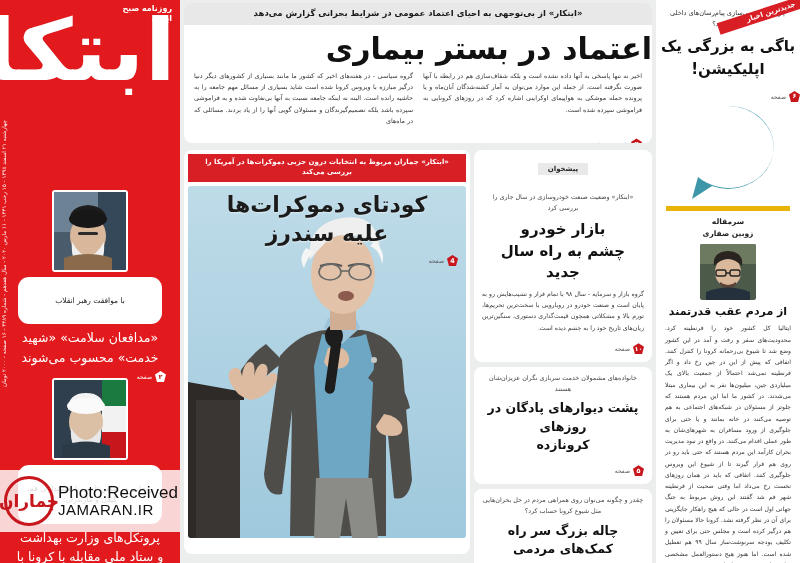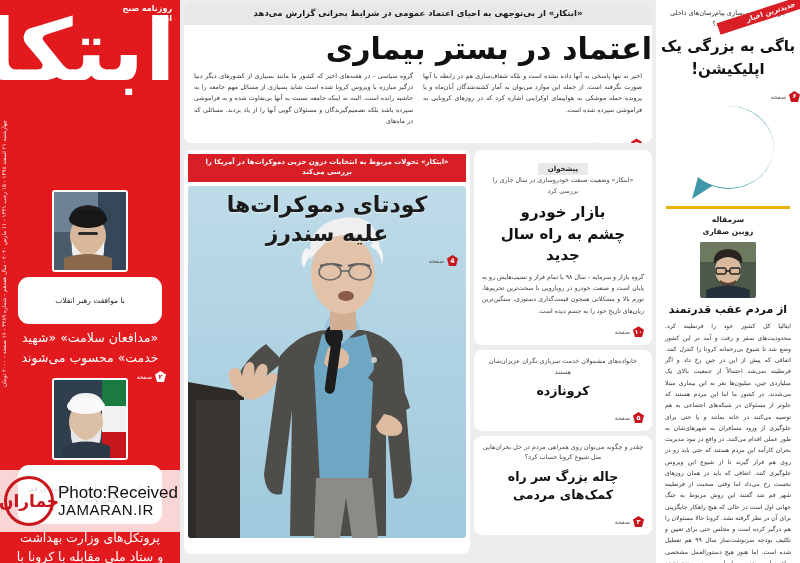--- a/index.html
+++ b/index.html
@@ -106,41 +106,41 @@
     font-size:22px;font-weight:bold;color:#1b1b1b;line-height:1.35;
     letter-spacing:-1px;z-index:4;text-shadow:0 1px 2px rgba(255,255,255,.5);
   }
   .photo-badge{position:absolute;top:62px;right:8px;z-index:5;}
 
   
   .col-mid{position:absolute;left:474px;top:150px;width:178px;}
   .mid-card{background:#fff;border-radius:8px;margin-bottom:5px;padding:6px 8px 7px 8px;}
   .preshkhan{
     text-align:center;font-size:7px;font-weight:bold;color:#222;
-    background:#e9e9e9;display:inline-block;padding:2px 10px;margin:0 auto 0 auto;
+    background:#e9e9e9;display:inline-block;padding:2px 10px;margin:0 auto 17px auto;
   }
   .preshkhan-wrap{text-align:center;}
   .mid-kicker{font-size:6.4px;line-height:1.7;color:#444;text-align:center;}
   .mid-title{font-size:15px;font-weight:bold;color:#111;text-align:center;line-height:1.45;margin:5px 0 4px 0;letter-spacing:-.5px;}
   .mid-title.sm{font-size:12.5px;}
   .mid-body{font-size:6.2px;line-height:1.8;color:#3a3a3a;text-align:justify;margin-bottom:3px;}
 
   
   .col-right{position:absolute;left:656px;top:0;width:144px;height:563px;background:#fff;}
   .rib{
     position:absolute;right:-26px;top:6px;width:110px;
     background:#d81f26;color:#fff;font-size:7px;font-weight:bold;
     text-align:center;padding:2px 0;transform:rotate(-18deg);
     z-index:6;white-space:nowrap;overflow:hidden;
   }
   .app-kicker{font-size:6.6px;line-height:1.7;color:#333;text-align:center;padding:8px 10px 0 10px;}
   .app-title{font-size:15px;font-weight:bold;text-align:center;color:#111;line-height:1.5;margin:5px 0 3px 0;}
   .app-badge{padding:0 0 0 12px;}
   .soroush{width:98px;height:98px;margin:2px auto 4px auto;position:relative;}
-  .editor-hdr{text-align:center;font-size:7.5px;font-weight:bold;color:#222;line-height:1.6;border-top:3px solid #eab308;padding-top:5px;margin:0 10px;}
+  .editor-hdr{text-align:center;font-size:7.5px;font-weight:bold;color:#222;line-height:1.6;border-top:5px solid #eab308;padding-top:5px;margin:0 10px;}
   .editor-photo{width:56px;height:56px;margin:4px auto 5px auto;border-radius:2px;overflow:hidden;position:relative;}
   .editor-title{text-align:center;font-size:11px;font-weight:bold;color:#111;margin:0 0 4px 0;}
   .editor-body{font-size:6.1px;line-height:1.85;color:#333;text-align:justify;padding:0 9px;}
 
   
   .wm{
     position:absolute;left:0;top:470px;width:180px;height:62px;
     background:rgba(255,255,255,.82);display:flex;align-items:center;gap:4px;
     direction:ltr;
   }
@@ -228,21 +228,21 @@
     </div>
     <div class="lead-foot">
       <span class="pbadge">
         <span class="dot">۲</span>
         <span class="lbl">شرح در صفحه</span>
       </span>
     </div>
   </div>
 
   <div class="photo-card">
-    <div class="photo-kicker">«ابتکار» تحولات مربوط به انتخابات درون حزبی دموکرات‌ها در آمریکا را بررسی می‌کند</div>
+    <div class="photo-kicker">«ابتکار» جماران مربوط به انتخابات درون حزبی دموکرات‌ها در آمریکا را بررسی می‌کند</div>
     <div class="photo-wrap">
       <svg viewBox="0 0 278 352" width="278" height="352" preserveAspectRatio="none">
         <defs>
           <linearGradient id="sky" x1="0" y1="0" x2="0" y2="1">
             <stop offset="0" stop-color="#bedbe8"></stop>
             <stop offset="1" stop-color="#9fc9dd"></stop>
           </linearGradient>
         </defs>
         <rect width="278" height="352" fill="url(#sky)"></rect>
 
@@ -311,20 +311,21 @@
       <div class="mid-body">گروه بازار و سرمایه - سال ۹۸ با تمام فراز و نشیب‌هایش رو به پایان است و صنعت خودرو در رویارویی با سخت‌ترین تحریم‌ها، تورم بالا و مشکلاتی همچون قیمت‌گذاری دستوری، سنگین‌ترین زیان‌های تاریخ خود را به چشم دیده است.</div>
       <span class="pbadge">
         <span class="dot">۱۰</span>
         <span class="lbl">صفحه</span>
       </span>
     </div>
 
     <div class="mid-card">
       <div class="mid-kicker">خانواده‌های مشمولان خدمت سربازی نگران عزیزان‌شان هستند</div>
       <div class="mid-title sm">
+        <div>پشت دیوارهای پادگان در روزهای</div>
         <div>کرونازده</div>
       </div>
       <span class="pbadge">
         <span class="dot">۵</span>
         <span class="lbl">صفحه</span>
       </span>
     </div>
 
     <div class="mid-card">
       <div class="mid-kicker">چقدر و چگونه می‌توان روی همراهی مردم در حل بحران‌هایی مثل شیوع کرونا حساب کرد؟</div>

